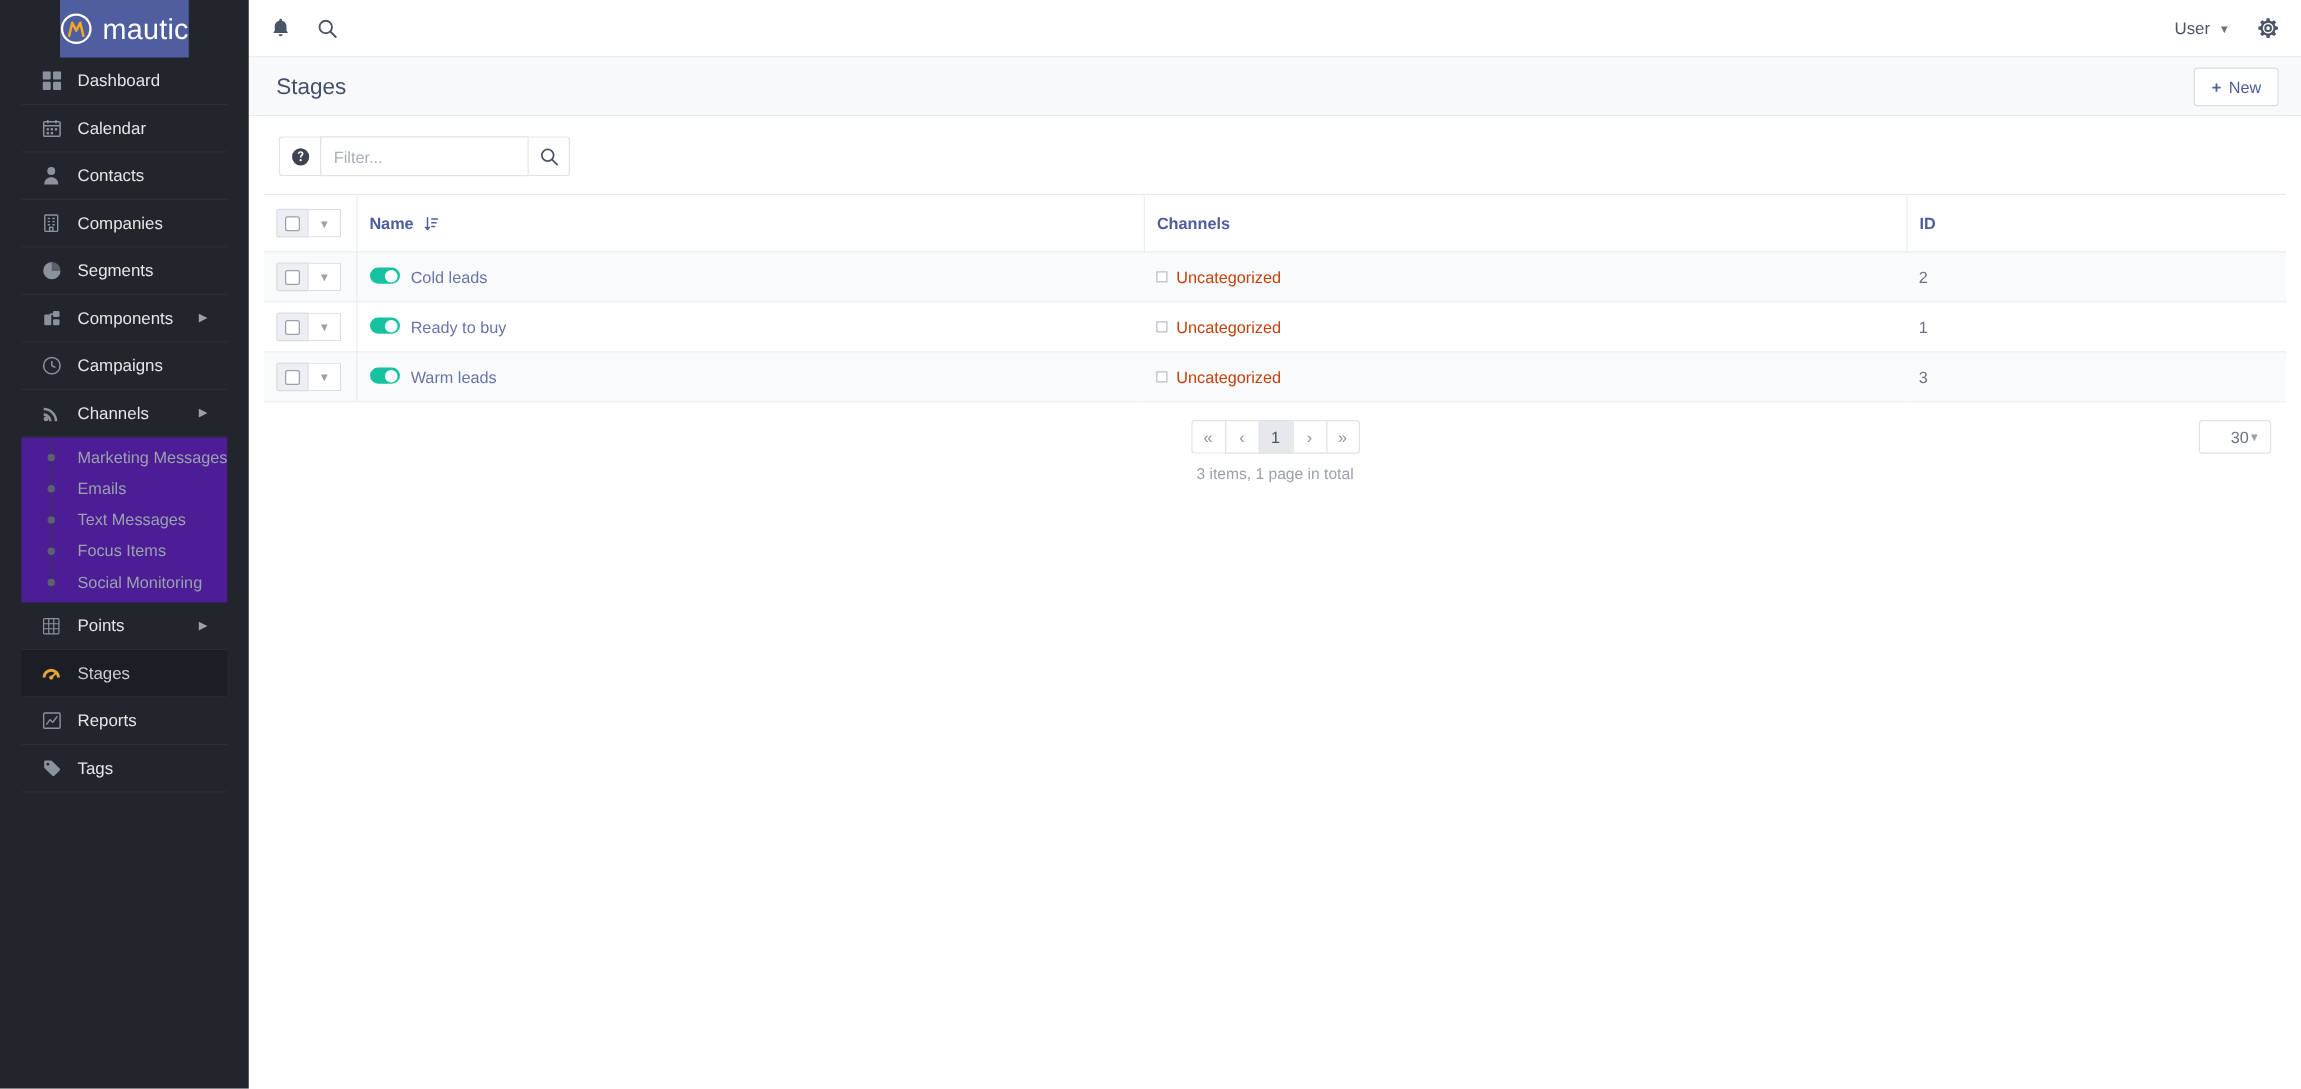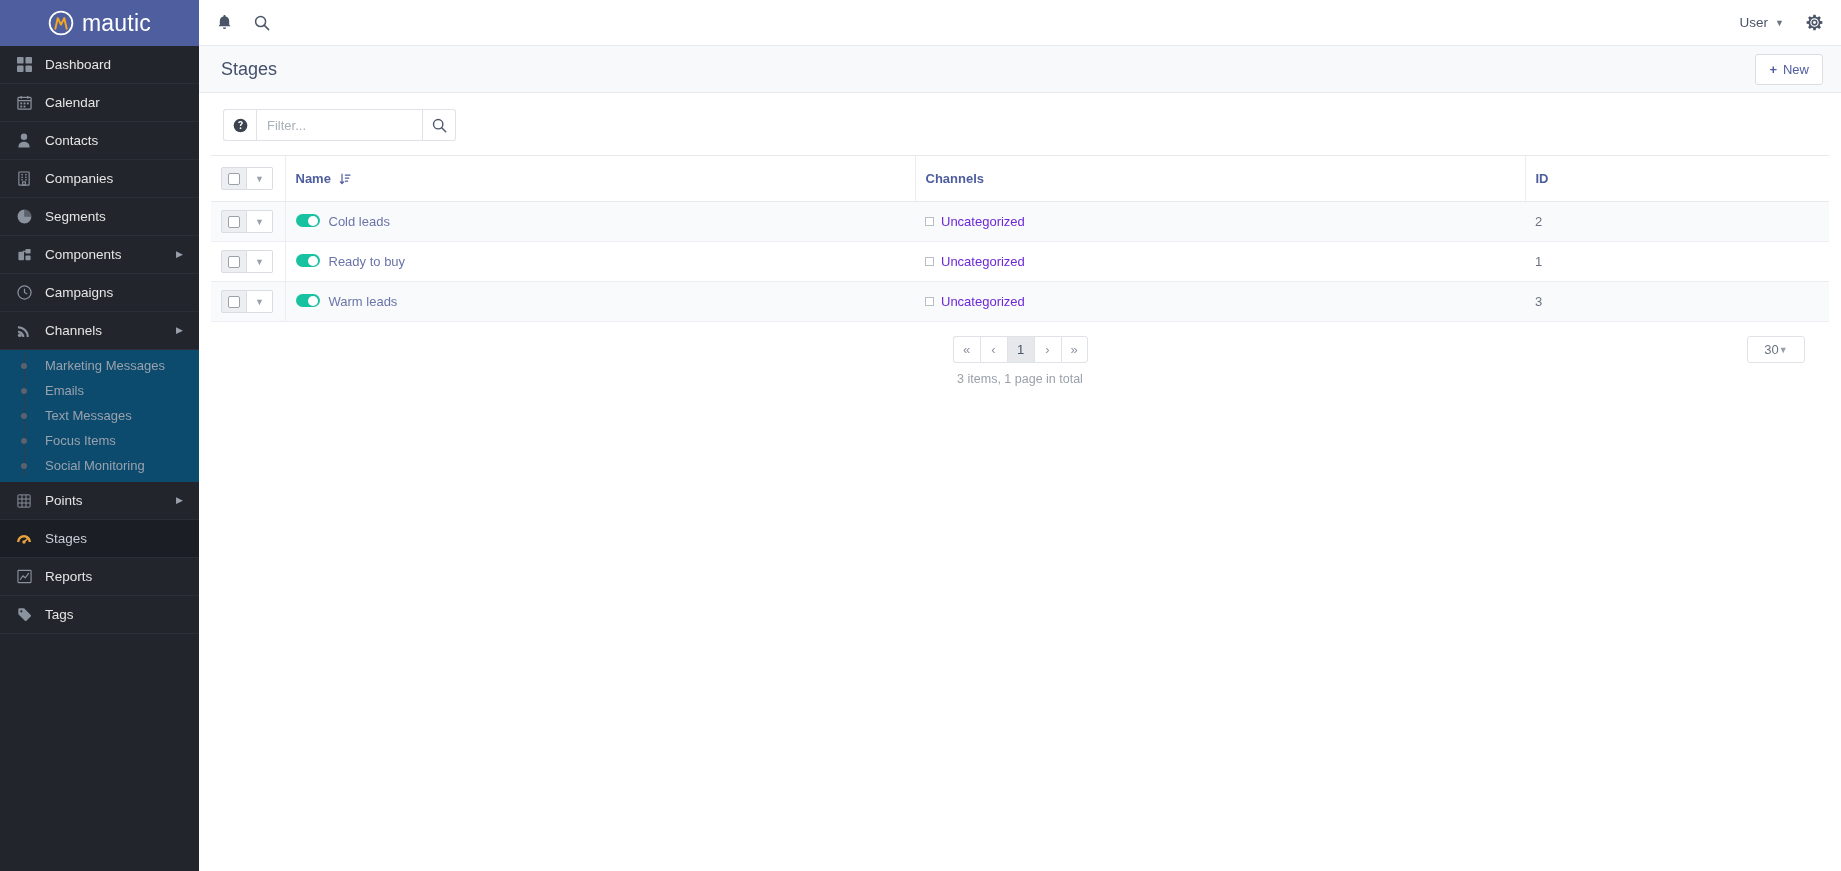--- a/index.html
+++ b/index.html
@@ -11,20 +11,21 @@
     overflow: hidden;
   }
   .app { display: flex; width: 1841px; height: 871px; }
 
   
   .sidebar {
     width: 199px; min-width: 199px; height: 871px;
     background: #22252c;
     display: flex; flex-direction: column;
     position: relative;
+    align-items: center;
   }
   .brand {
     height: 46px; min-height: 46px;
     background: #4e5e9e;
     display: flex; align-items: center; justify-content: center;
     gap: 8px;
   }
   .brand-logo { width: 26px; height: 26px; display:block; }
   .brand-text {
     color: #ffffff; font-size: 23px; font-weight: 400;
@@ -43,21 +44,21 @@
     color: #8a929e;
   }
   .nav-item .lbl {
     color: #e5e5e5; font-size: 13.5px; padding-left: 6px; flex: 1;
   }
   .nav-item.active { background: #1b1e24; }
   .nav-item.active .lbl { color: #c7ccd4; }
   .nav-item .caret {
     margin-right: 16px; color: #9aa1ac; font-size: 9px; line-height: 1;
   }
-  .sub-wrap { background: #0c4a6e; position: relative; padding: 3px 0 4px 0; }
+  .sub-wrap { background: #4c1d95; position: relative; padding: 3px 0 4px 0; }
   .sub-wrap::before {
     content: ""; position: absolute; left: 24px; top: 2px; bottom: 6px;
     width: 1px; background: #363b45;
   }
   .sub-item {
     height: 25px; display: flex; align-items: center;
     padding-left: 9px; cursor: pointer; position: relative;
   }
   .sub-item .dot {
     width: 30px; min-width: 30px; display: flex; align-items: center; justify-content: center;
@@ -175,45 +176,45 @@
   }
   .toggle::after {
     content: ""; position: absolute; right: 1.5px; top: 1.5px;
     width: 10px; height: 10px; border-radius: 50%; background: #ffffff;
   }
   .name-link { color: #6b74a8; font-size: 13px; text-decoration: none; cursor: pointer; }
   .cat-cell { display: flex; align-items: center; gap: 7px; }
   .cat-swatch {
     width: 9px; height: 9px; border: 1px solid #b9bec6; background: #ffffff; display: inline-block; flex: none;
   }
-  .cat-text { color: #6d28d9; font-size: 13px; }
+  .cat-text { color: #c2410c; font-size: 13px; }
   .id-text { color: #6b7280; font-size: 13px; }
 
   .table-foot {
     background: #ffffff; padding: 14px 12px 10px 12px;
     display: flex; align-items: flex-start; position: relative;
     min-height: 62px;
   }
   .pager-wrap { flex: 1; display: flex; flex-direction: column; align-items: center; }
   .pager { display: inline-flex; }
   .pg {
     min-width: 27px; height: 27px; border: 1px solid #dfe2e6; border-right: none;
     background: #ffffff; color: #8d94a0; font-size: 13px;
     display: flex; align-items: center; justify-content: center; cursor: pointer;
     padding: 0 8px;
   }
   .pg:first-child { border-radius: 3px 0 0 3px; }
   .pg:last-child { border-right: 1px solid #dfe2e6; border-radius: 0 3px 3px 0; }
   .pg.active { background: #e6e8eb; color: #4a5568; }
   .pg-note { margin-top: 9px; font-size: 12.5px; color: #9aa1ab; }
   .page-size {
-    position: absolute; right: 24px; top: 14px;
+    position: absolute; right: 12px; top: 14px;
     width: 58px; height: 27px; border: 1px solid #dfe2e6; border-radius: 3px;
     background: #ffffff; color: #6b7280; font-size: 13px;
-    display: flex; align-items: center; justify-content: center;
+    display: flex; align-items: center; justify-content: flex-end;
     padding: 0 8px; cursor: pointer;
   }
   .page-size .dc { font-size: 9px; color: #99a0ab; }
 </style>
 </head>
 <body>
 
 <div class="app">
 
   <aside class="sidebar">

